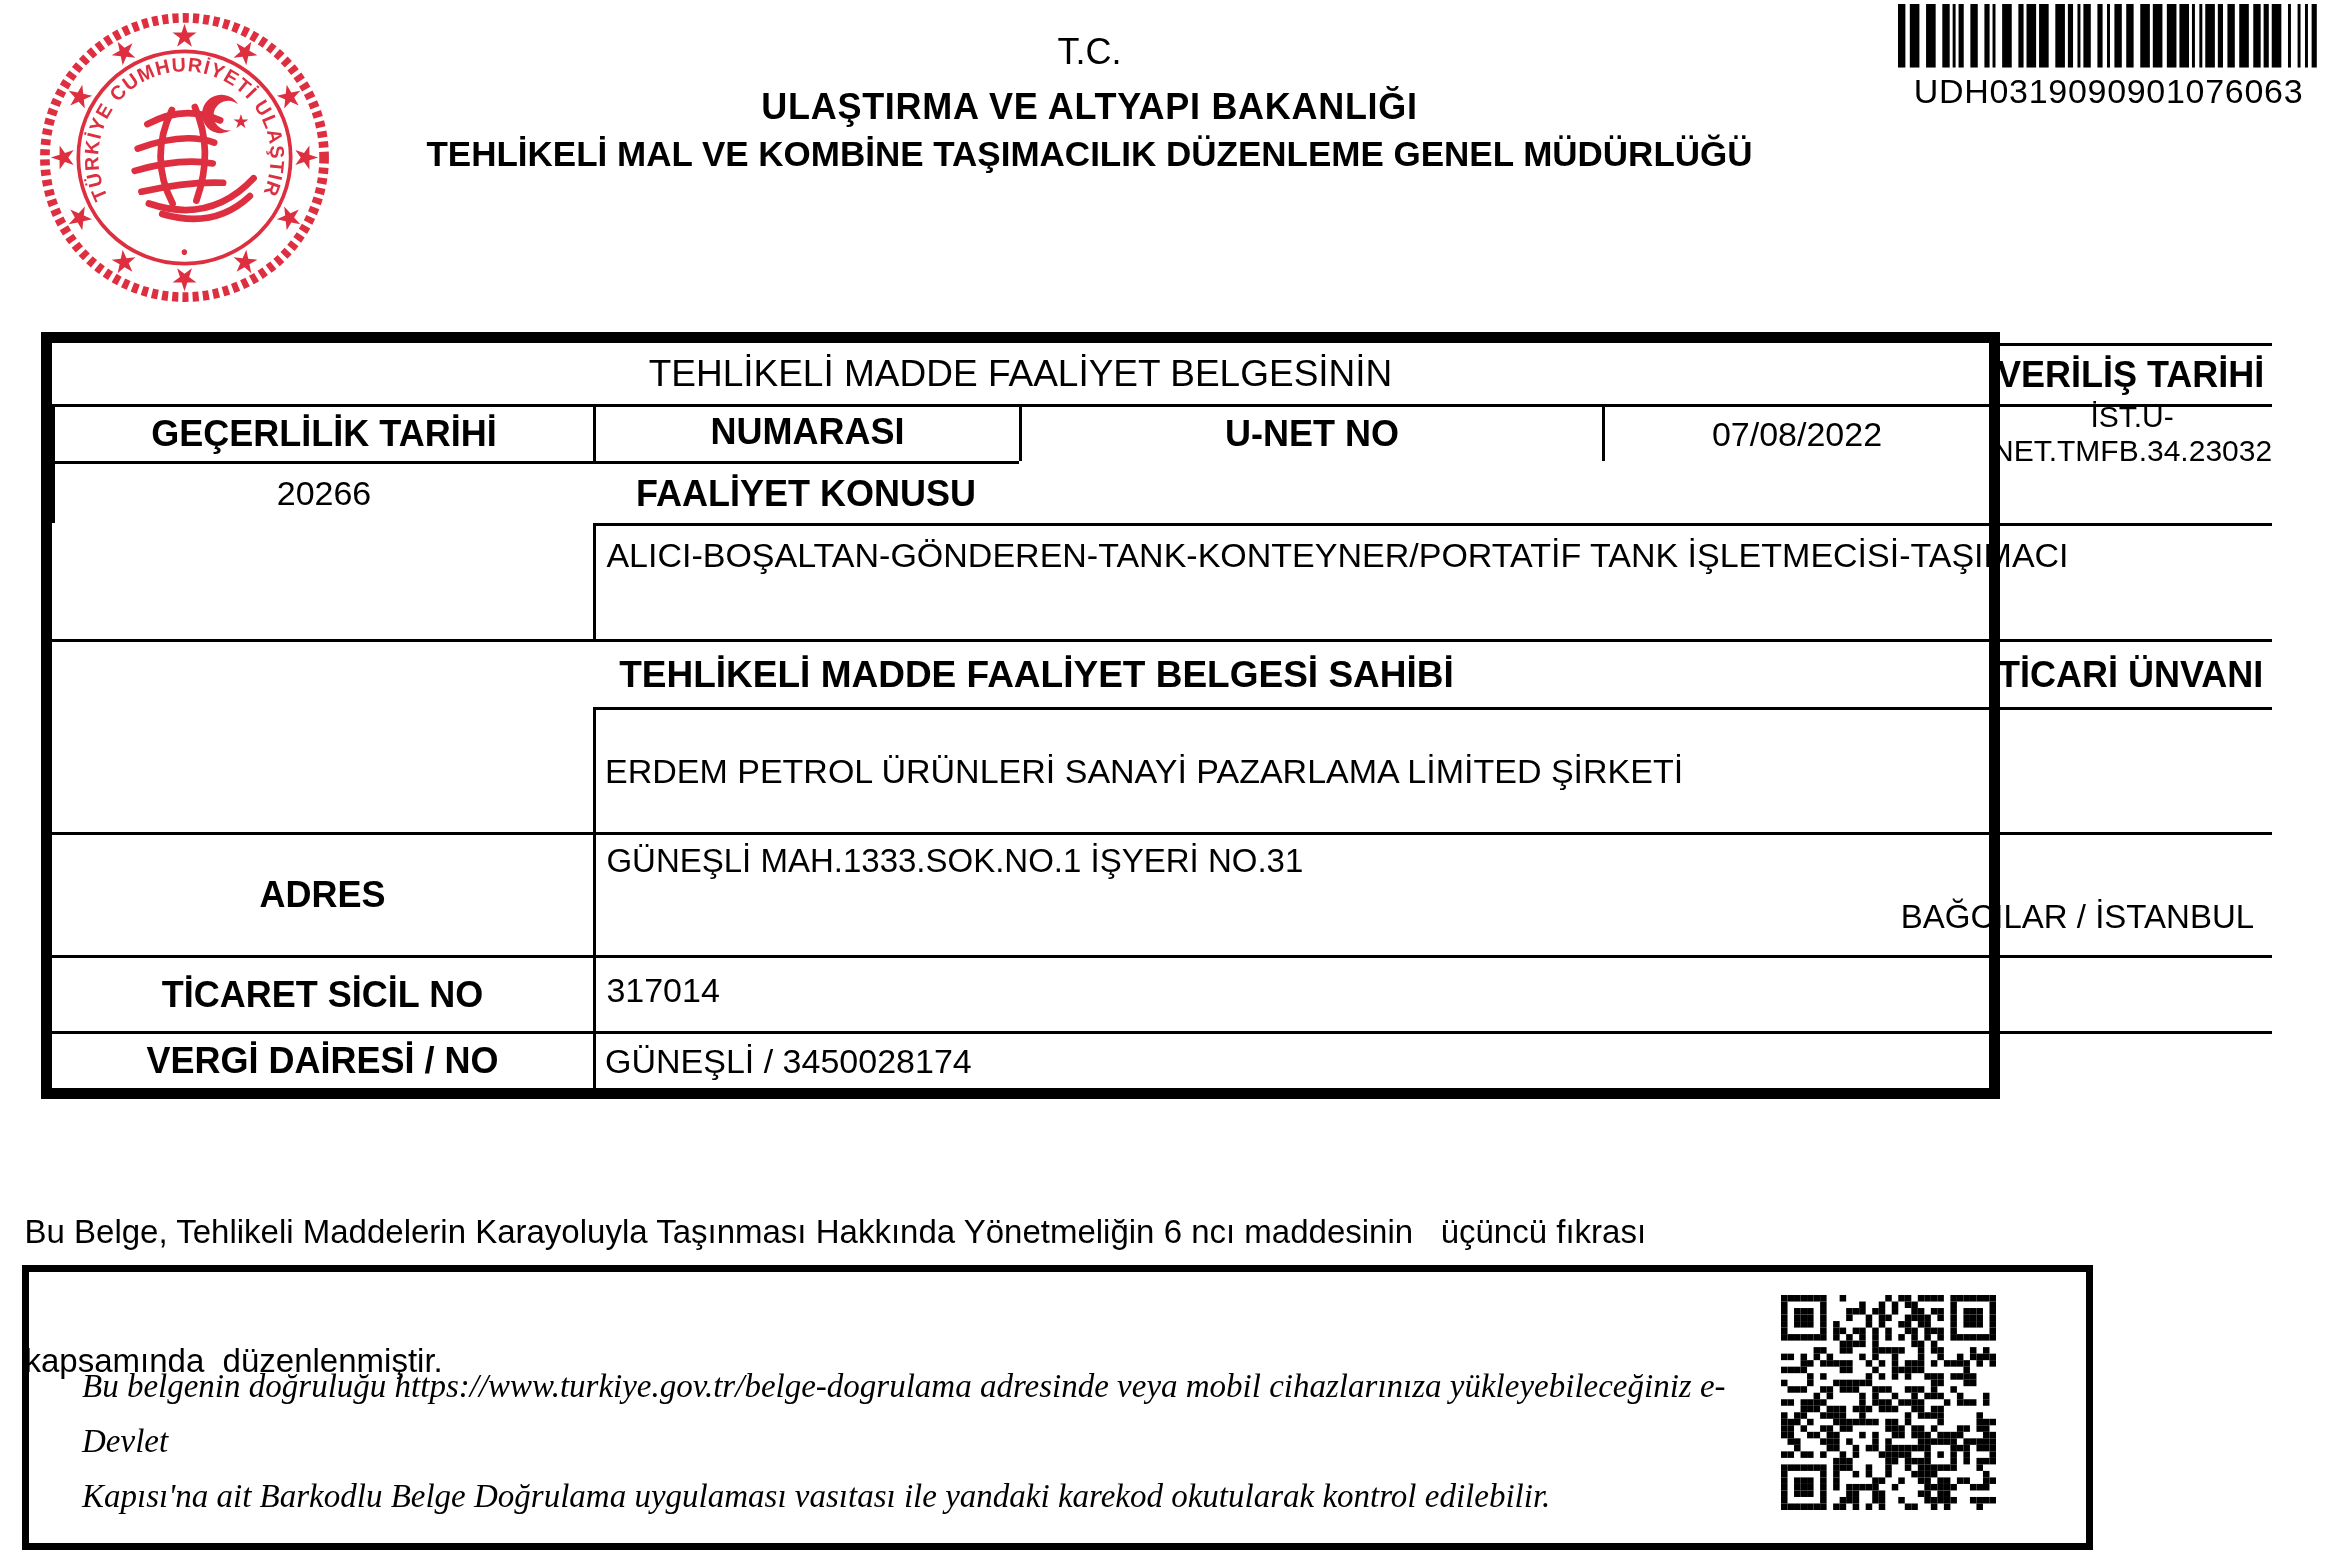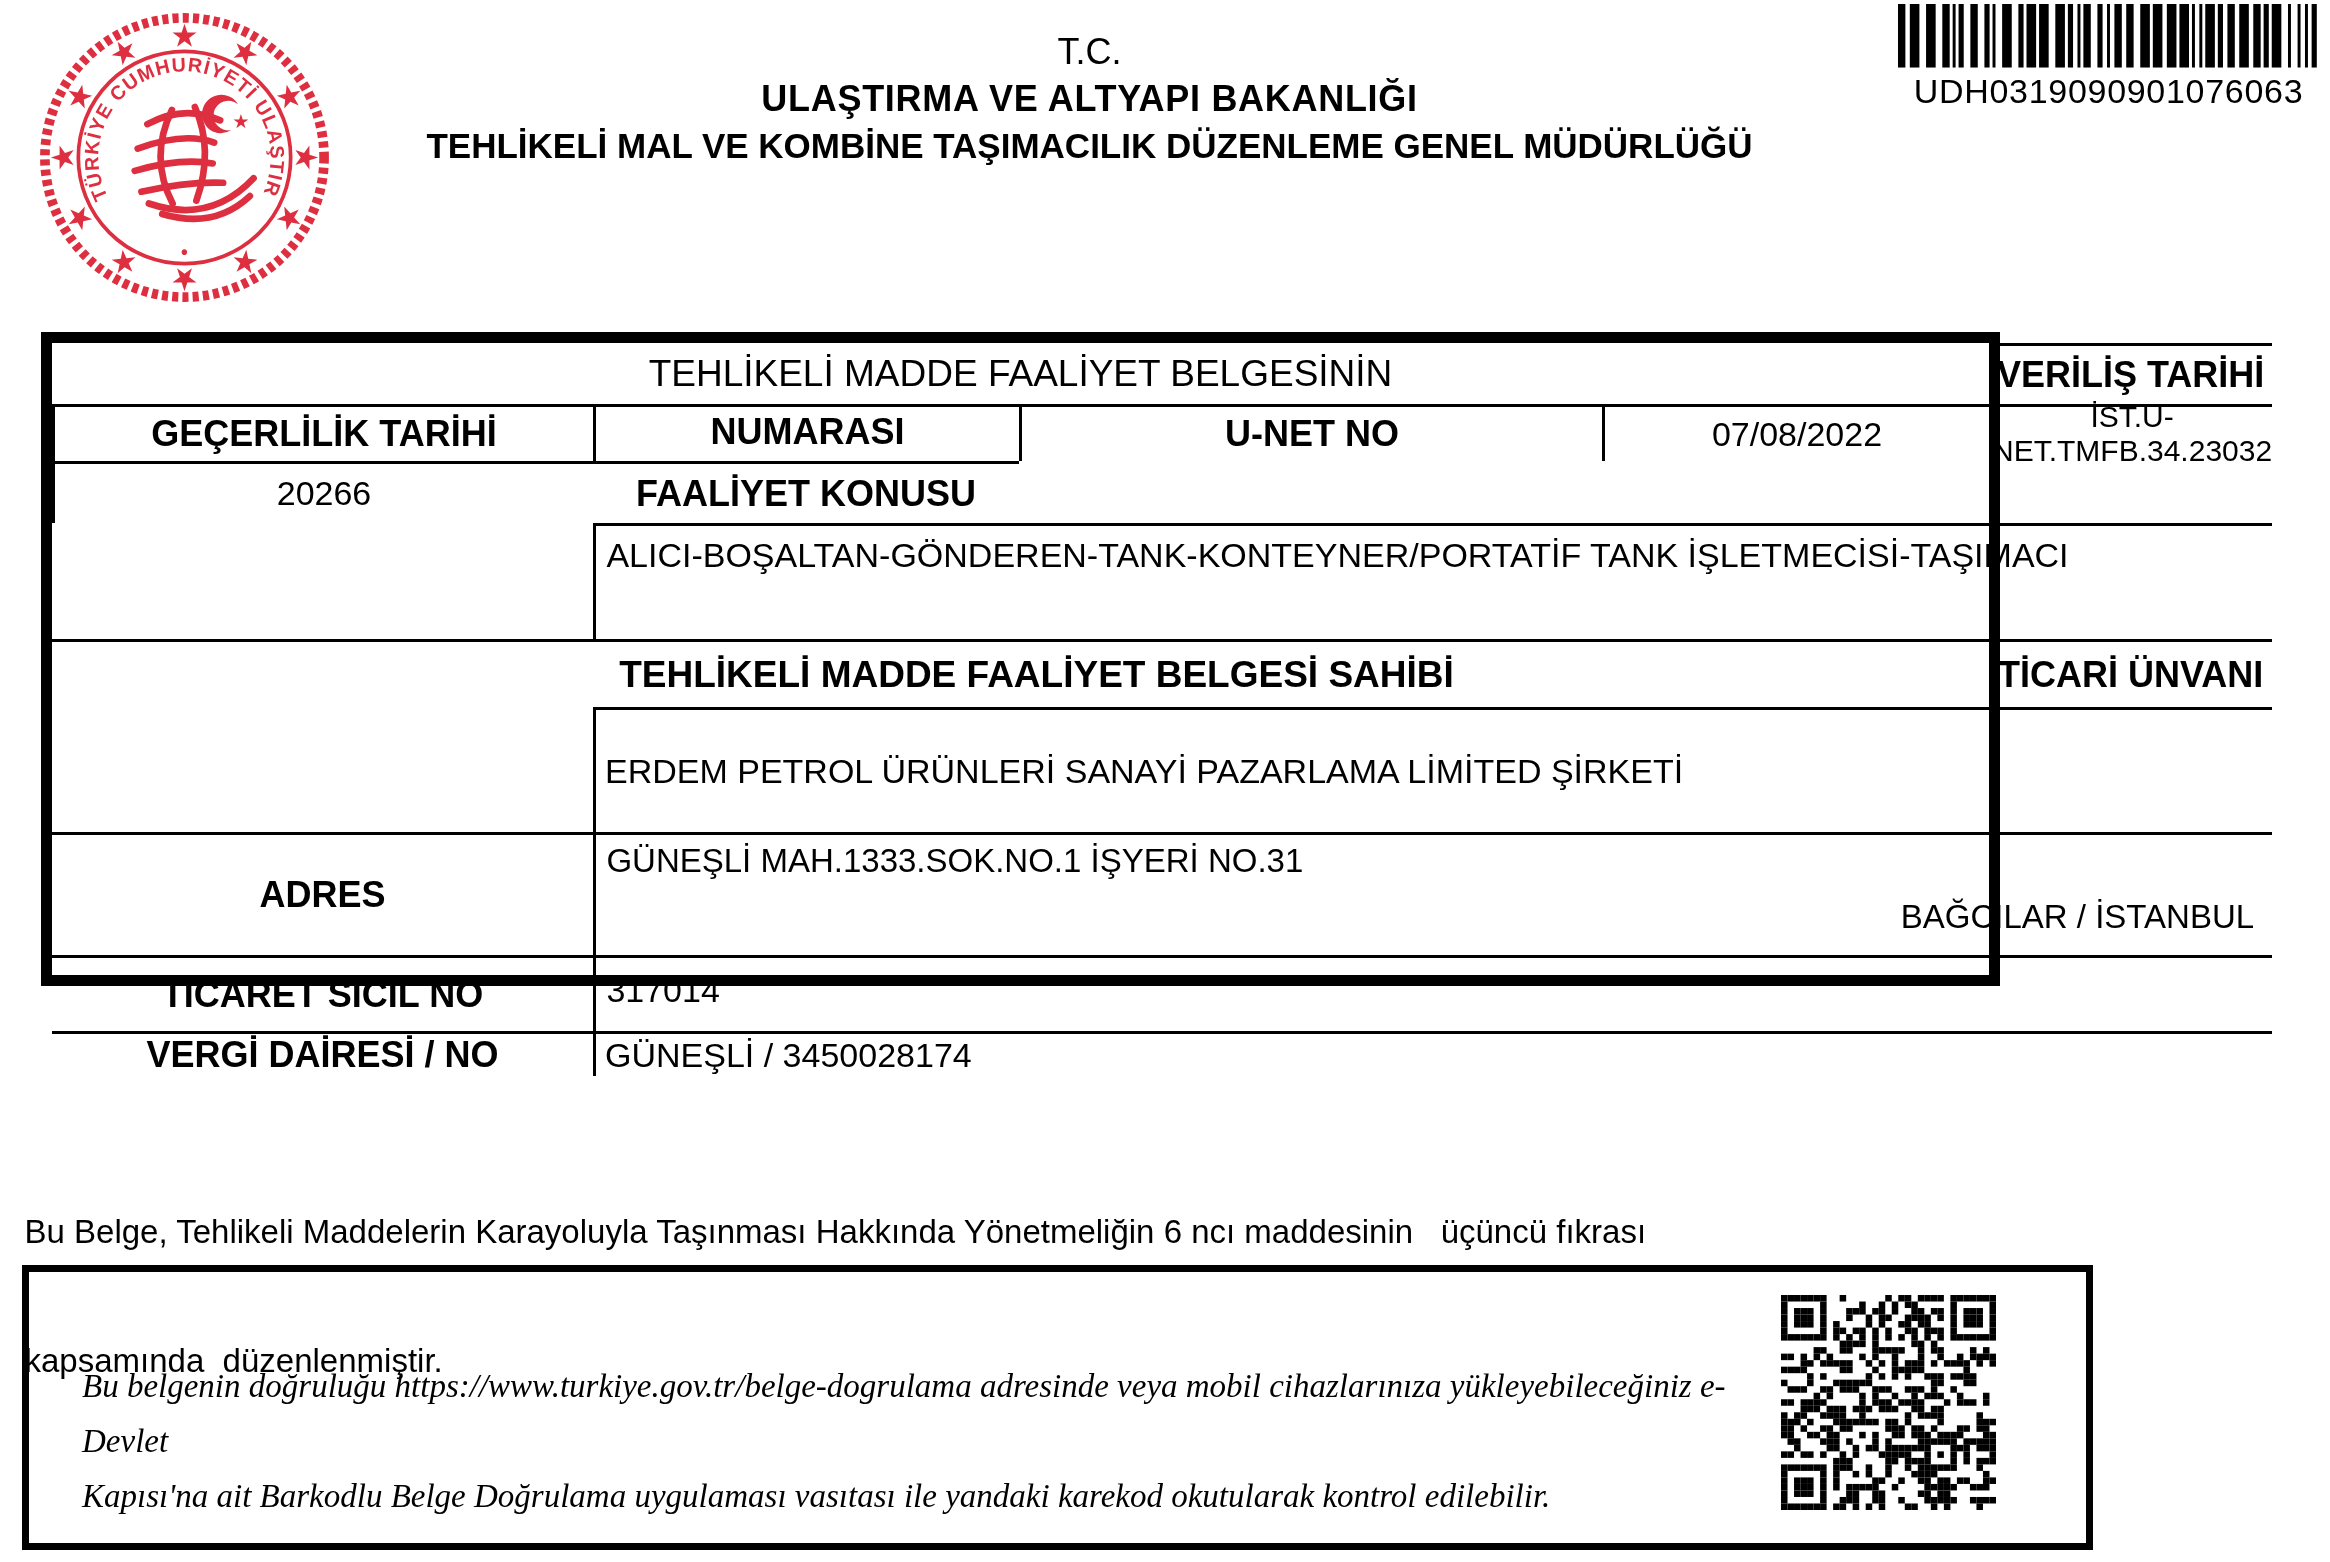--- a/index.html
+++ b/index.html
@@ -2,33 +2,33 @@
 <html style="font-size:12px"><head>
 <meta charset="utf-8">
 <style>
   html,body{margin:0;padding:0;background:#ffffff;}
   .page{position:relative;width:2330px;height:1563px;background:#fff;overflow:hidden;
         font-family:"Liberation Sans",sans-serif;color:#000;}
 
   
   .gov-header{position:absolute;left:311px;top:28px;width:1557px;text-align:center;}
   .gov-header .l1{font-size:36px;font-weight:normal;line-height:47px;}
-  .gov-header .l2{font-size:36px;font-weight:bold;line-height:47px;letter-spacing:0.7px;}
+  .gov-header .l2{font-size:36px;font-weight:bold;line-height:47px;letter-spacing:0.7px;margin-top:8px;}
   .gov-header .l3{font-size:35px;font-weight:bold;line-height:47px;letter-spacing:0px;}
 
   
   .seal{position:absolute;left:36px;top:9px;width:297px;height:297px;}
 
   
   .barcode-wrap{position:absolute;left:1897px;top:4.4px;width:423px;text-align:center;}
   .barcode-wrap svg{display:block;}
   .barcode-label{font-size:34px;margin-top:3px;letter-spacing:0.7px;}
 
   
-  .cert-table{position:absolute;left:41px;top:332px;width:1959px;height:654px;
+  .cert-table{position:absolute;left:41px;top:332px;width:1959px;height:767px;
               border:11px solid #000;box-sizing:border-box;display:grid;
               grid-template-columns:541px 426px 583px 387px;
               grid-template-rows:61px 57px 62px 116px 68px 125px 123px 76px auto;}
   .cell{display:flex;align-items:center;justify-content:center;box-sizing:border-box;
         text-align:center;}
   .bt{border-top:3.7px solid #000;}
   .bl{border-left:3px solid #000;}
   .span4{grid-column:1 / span 4;}
   .span3{grid-column:2 / span 4;}
   .lab{font-weight:bold;font-size:36px;}

